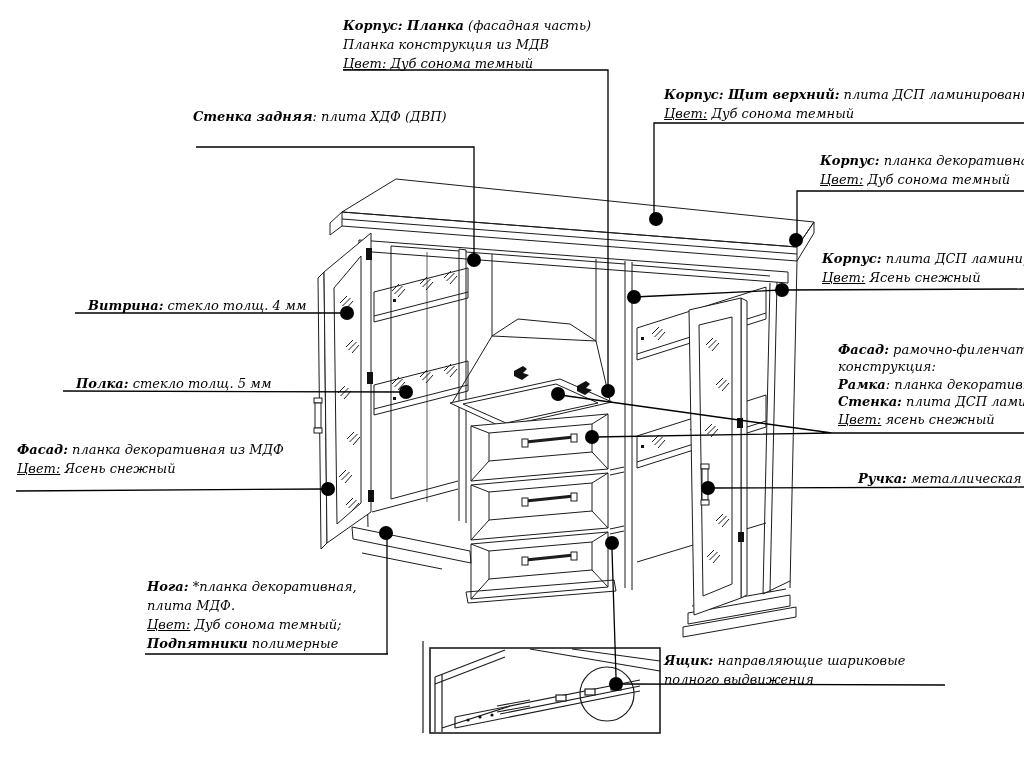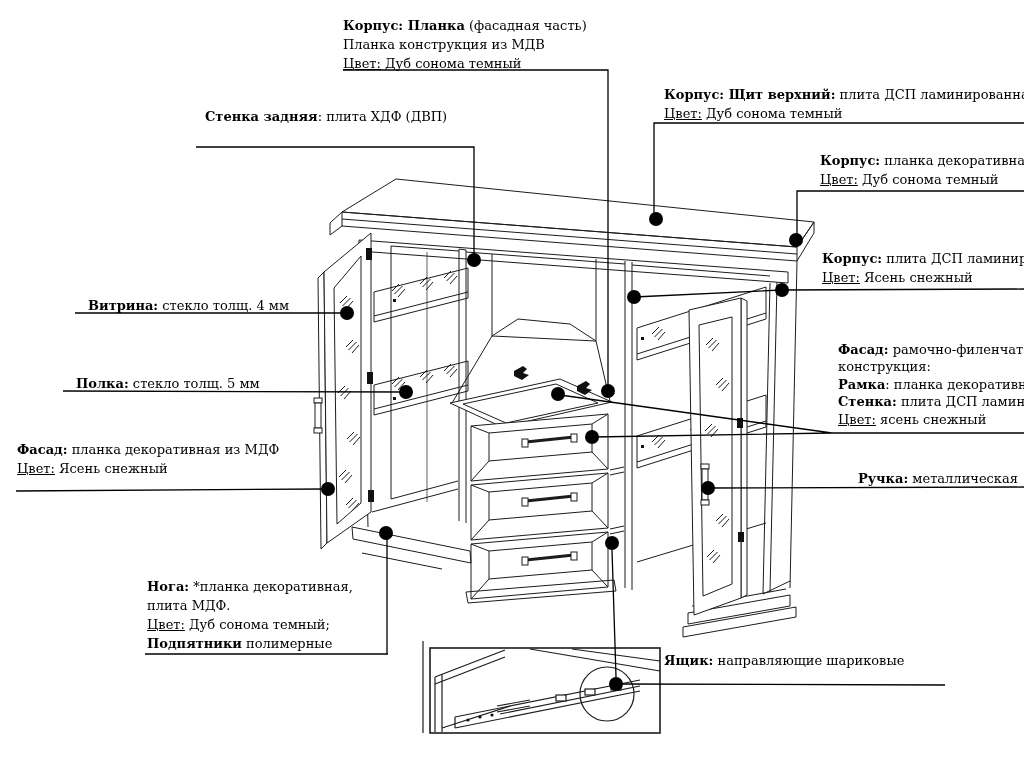--- a/index.html
+++ b/index.html
@@ -1,17 +1,17 @@
 <!DOCTYPE html>
 <html><head>
 <meta charset="utf-8">
 <style>
   html,body{margin:0;padding:0;background:#fff;}
   #stage{position:relative;width:1024px;height:768px;background:#fff;overflow:hidden;
-         font-family:"DejaVu Serif", "Liberation Serif", serif;color:#000;}
+         font-family:"DejaVu Serif", "Liberation Serif", serif;color:#000;font-style:italic;}
   #drawing{position:absolute;left:0;top:0;z-index:1;}
   .co{position:absolute;z-index:2;font-size:13px;line-height:19px;white-space:nowrap;}
   .co.tight{line-height:17.4px;}
   .co b{font-weight:bold;}
   .co u{text-decoration:underline;}
 </style>
 </head>
 <body>
 
 <div id="stage">
@@ -250,21 +250,21 @@
       <circle cx="612" cy="543" r="7"></circle>
     </g>
   </svg>
 
   <div class="co" style="left:343px;top:16px">
     <div><b>Корпус: Планка</b><span> (фасадная часть)</span></div>
     <div><span>Планка конструкция из МДВ</span></div>
     <div><u>Цвет:</u><span> Дуб сонома темный</span></div>
   </div>
 
-  <div class="co" style="left:205px;top:107px">
+  <div class="co" style="left:193px;top:107px">
     <div><b>Стенка задняя</b><span>: плита ХДФ (ДВП)</span></div>
   </div>
 
   <div class="co" style="left:664px;top:85px">
     <div><b>Корпус: Щит верхний:</b><span> плита ДСП ламинированная</span></div>
     <div><u>Цвет:</u><span> Дуб сонома темный</span></div>
   </div>
 
   <div class="co" style="left:820px;top:151px">
     <div><b>Корпус:</b><span> планка декоративная</span></div>
@@ -303,15 +303,16 @@
 
   <div class="co" style="left:147px;top:577px">
     <div><b>Нога:</b><span> *планка декоративная,</span></div>
     <div><span>плита МДФ.</span></div>
     <div><u>Цвет:</u><span> Дуб сонома темный;</span></div>
     <div><b>Подпятники</b><span> полимерные</span></div>
   </div>
 
   <div class="co" style="left:664px;top:651px">
     <div><b>Ящик:</b><span> направляющие шариковые</span></div>
+    <div><span>полного выдвижения</span></div>
   </div>
 
 </div>
 
 </body></html>

